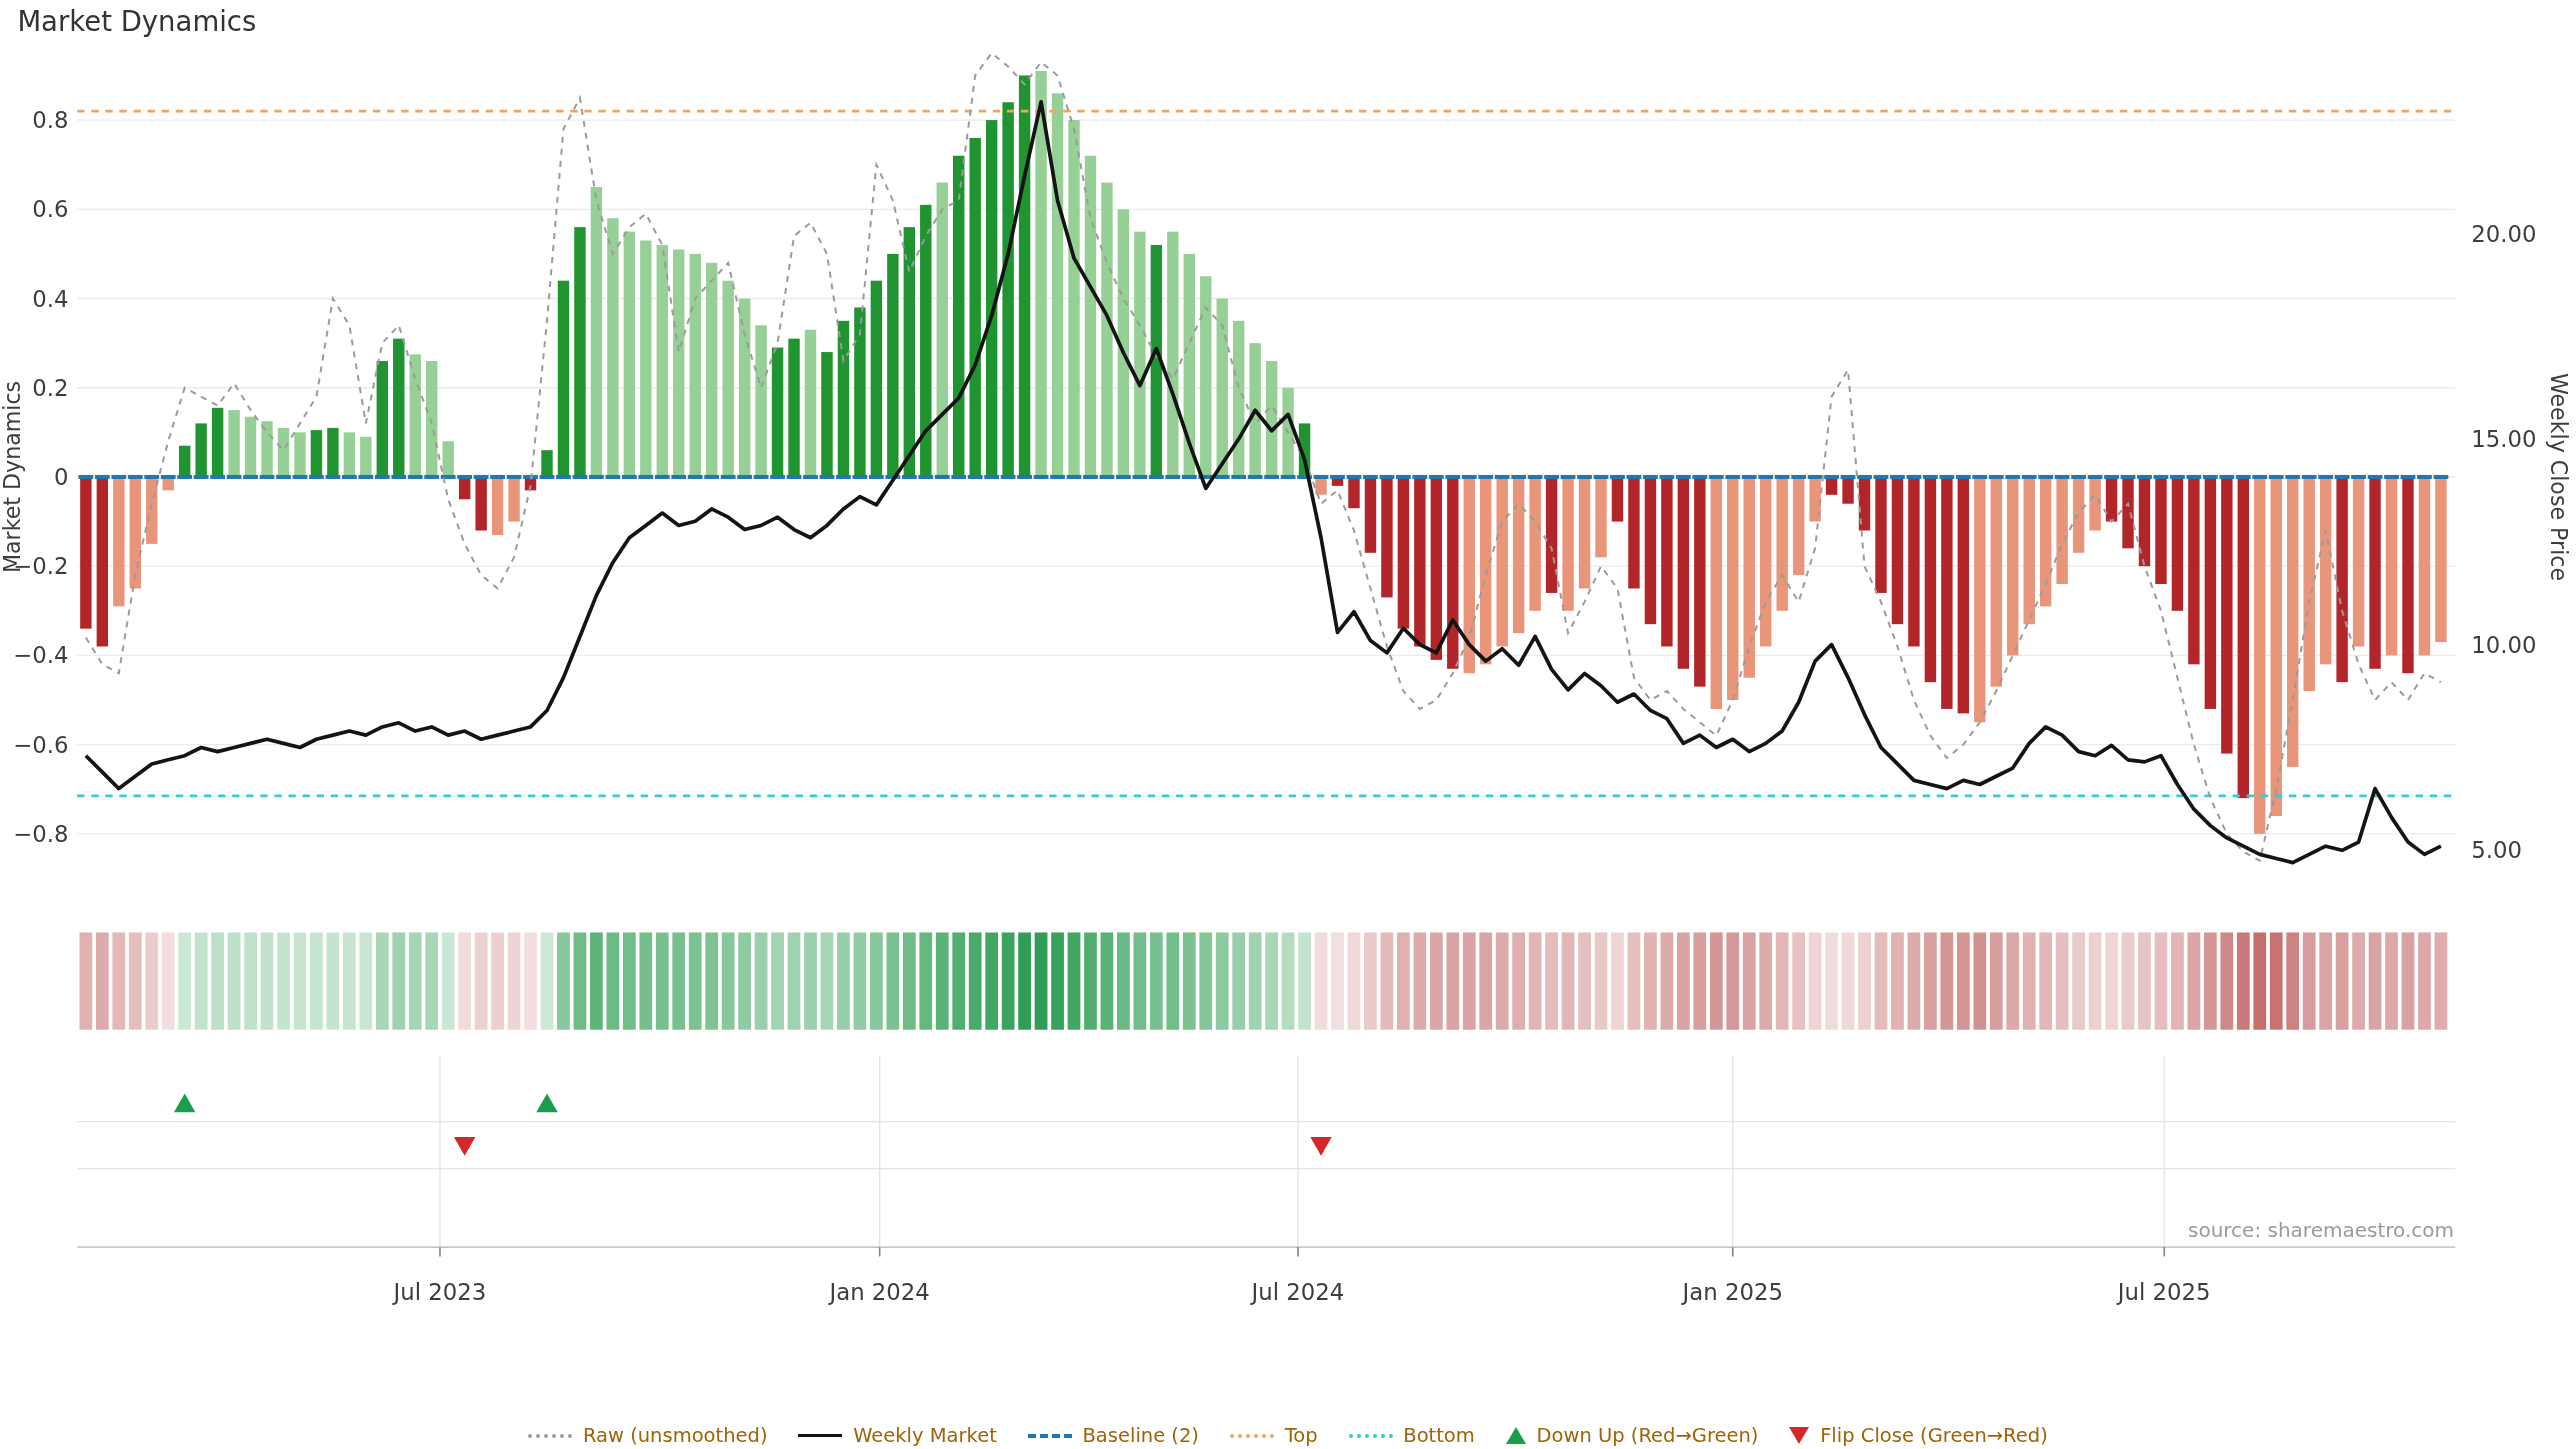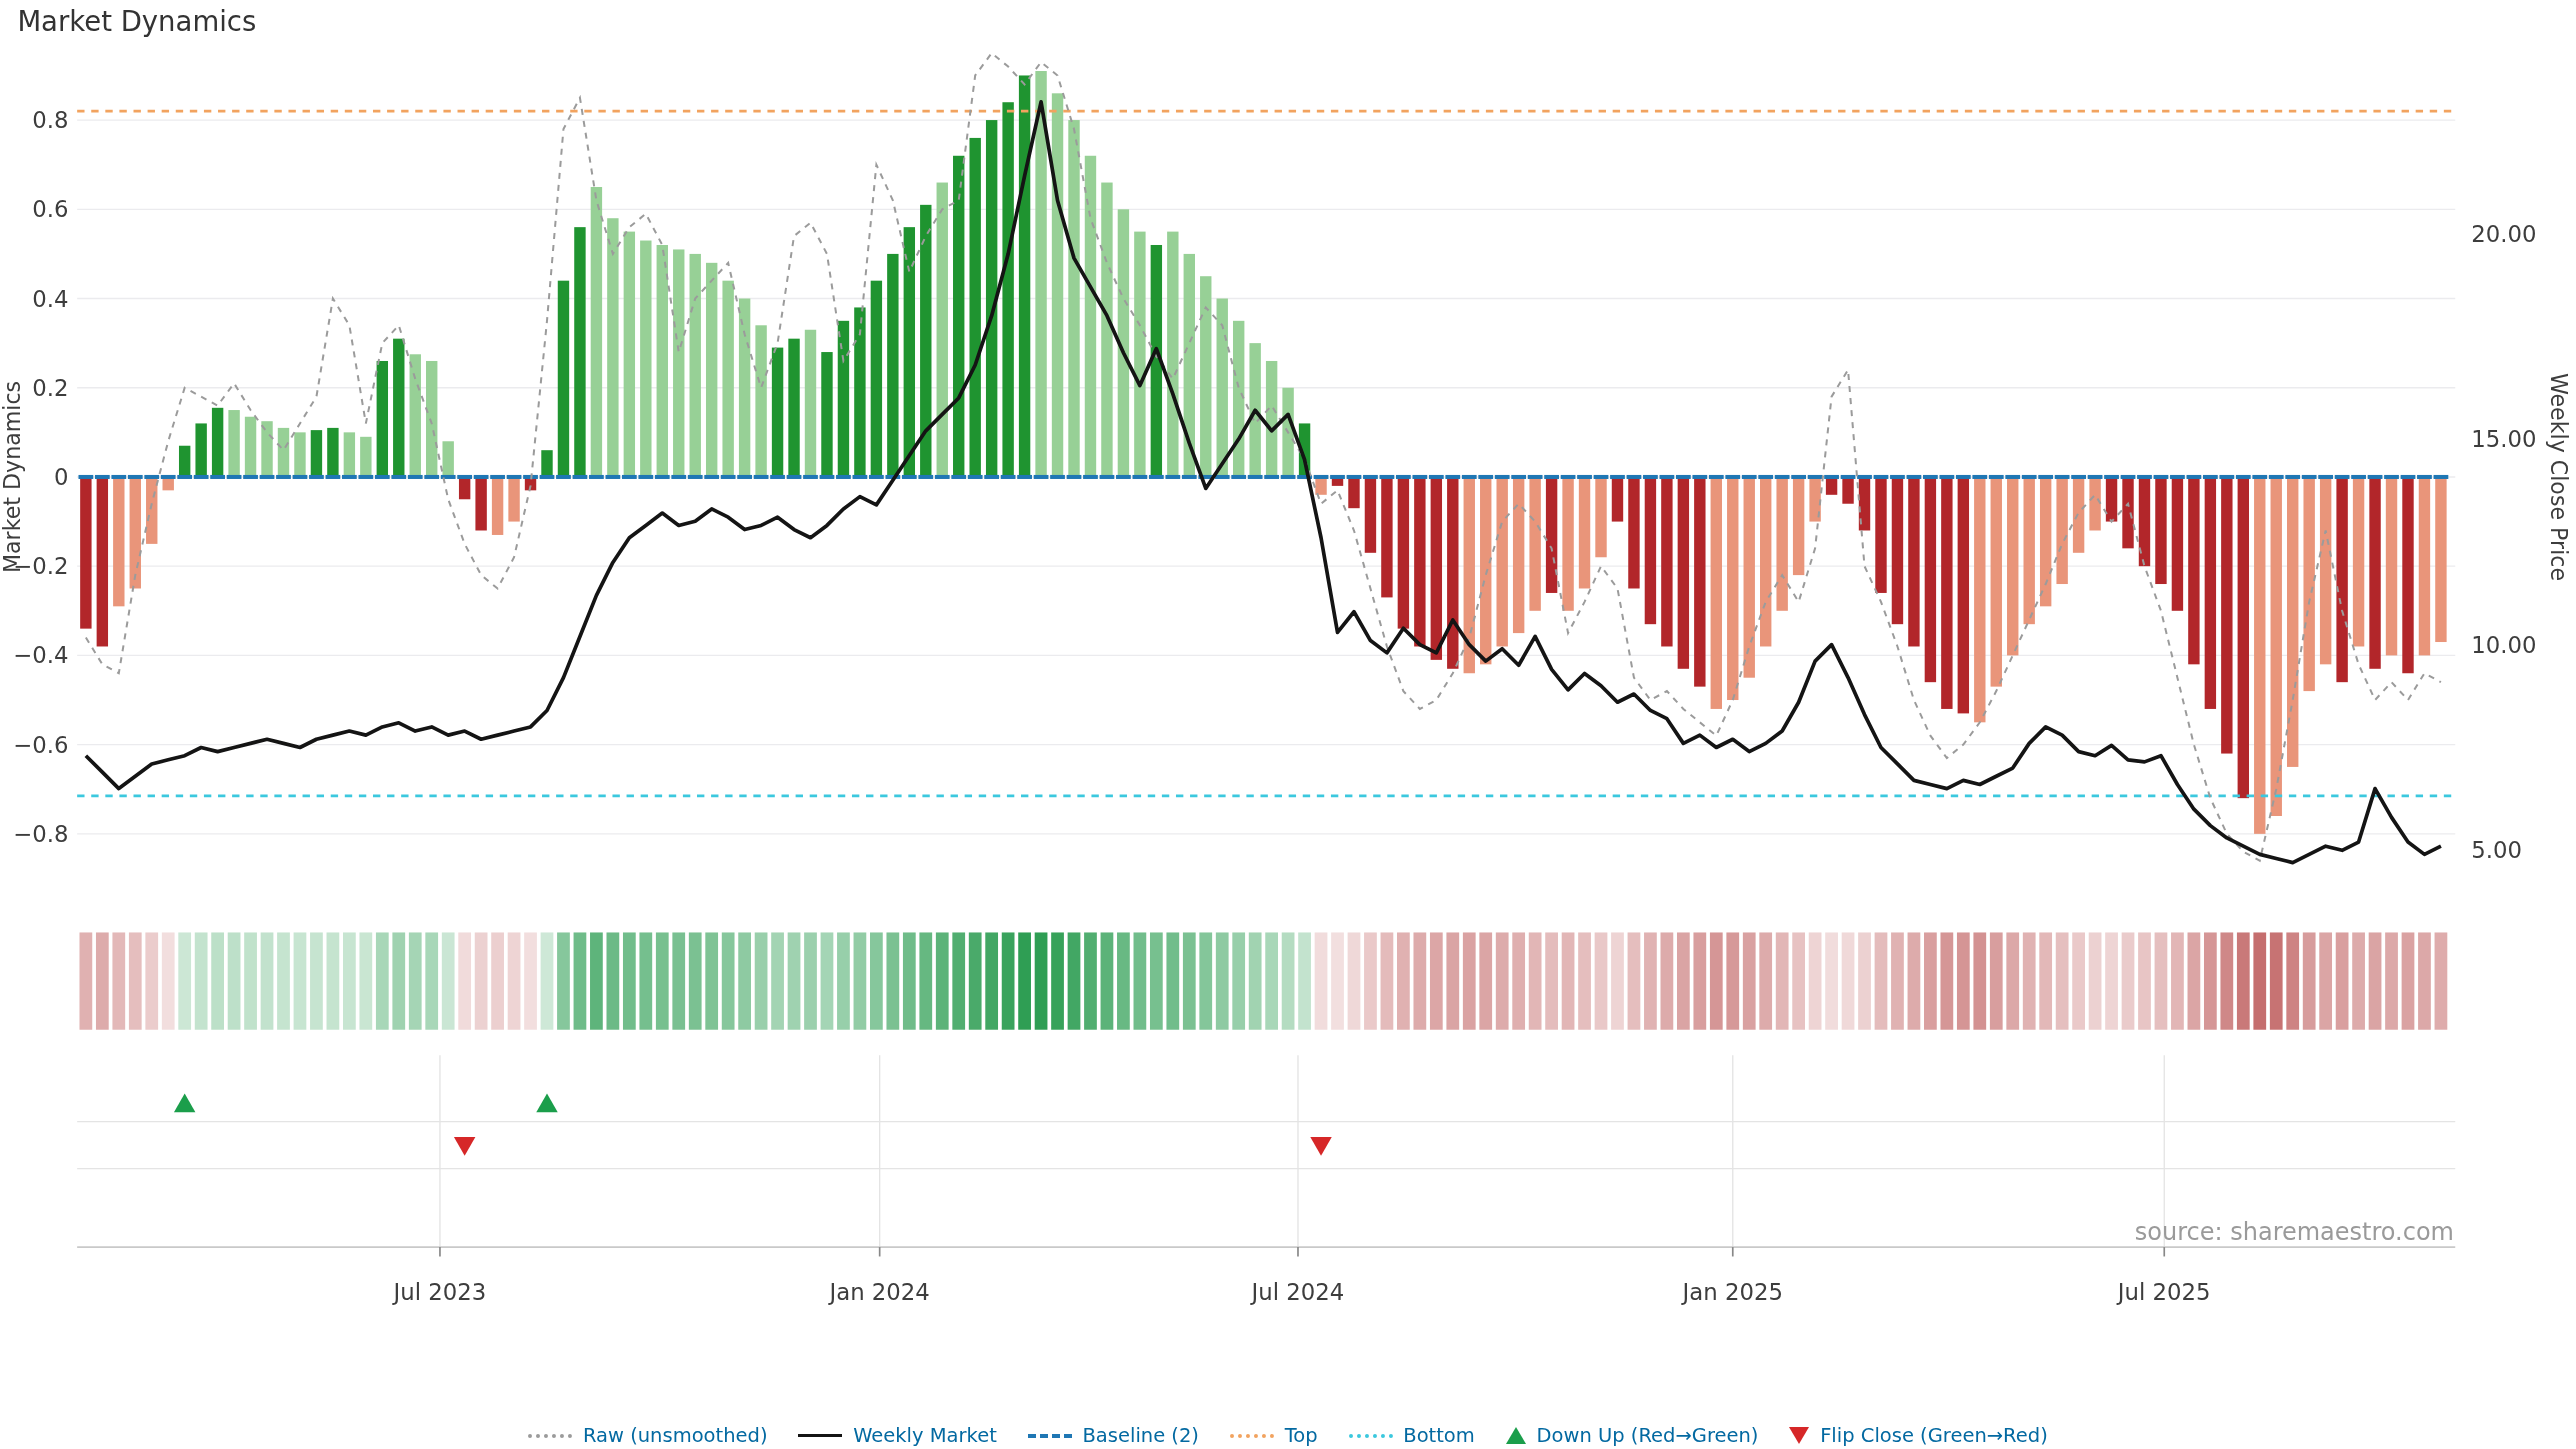--- a/index.html
+++ b/index.html
@@ -1,22 +1,22 @@
 <!DOCTYPE html>
 <html style="font-size:10.7px"><head>
 <meta charset="utf-8">
 <style>
   html,body{margin:0;padding:0;background:#ffffff;width:2576px;height:1449px;overflow:hidden;
     font-family:"DejaVu Sans","Liberation Sans",sans-serif;}
   #stage{position:absolute;left:0;top:0;width:2576px;height:1449px;}
   #chart-svg{position:absolute;left:0;top:0;}
   .page-title{position:absolute;left:17.4px;top:5.4px;font-size:27.5px;color:#333333;}
-  .src-note{position:absolute;right:122px;top:1218px;font-size:24px;color:#9a9a9a;}
+  .src-note{position:absolute;right:122px;top:1218px;font-size:20px;color:#9a9a9a;}
   .legend-row{position:absolute;left:0;top:1424px;width:2576px;display:flex;justify-content:center;
-    align-items:center;gap:31px;font-size:19.5px;color:#0369a1;}
+    align-items:center;gap:31px;font-size:19.5px;color:#a16207;}
   .legend-item{display:flex;align-items:center;gap:10.7px;}
   .lg-line{width:44px;height:0;border-top-width:3.4px;border-top-style:solid;}
   .lg-dot{border-top-style:dotted;border-top-width:4.7px;}
   .lg-dash{border-top-style:dashed;border-top-width:4px;}
   .lg-tri-up{width:0;height:0;border-left:10.7px solid transparent;border-right:10.7px solid transparent;
     border-bottom:17.4px solid #1b9e4b;}
   .lg-tri-down{width:0;height:0;border-left:10.7px solid transparent;border-right:10.7px solid transparent;
     border-top:17.4px solid #d62728;}
 </style>
 </head>

